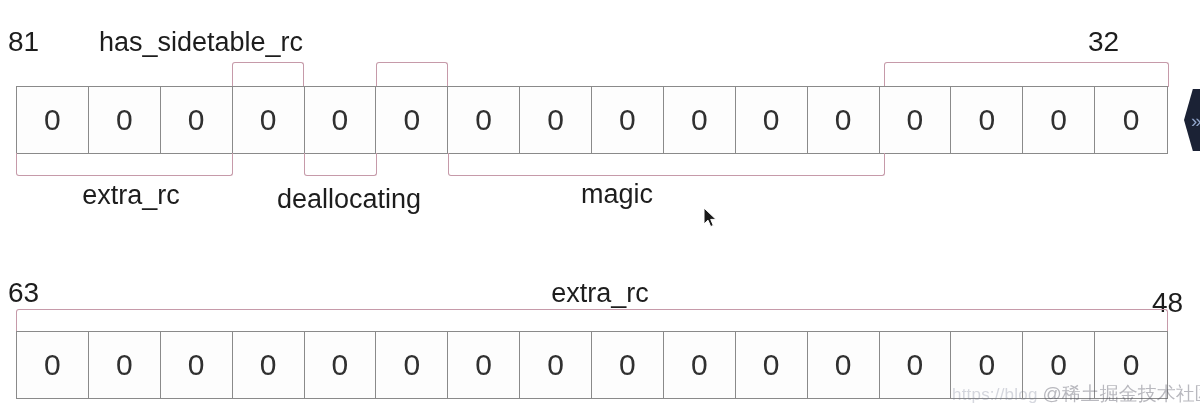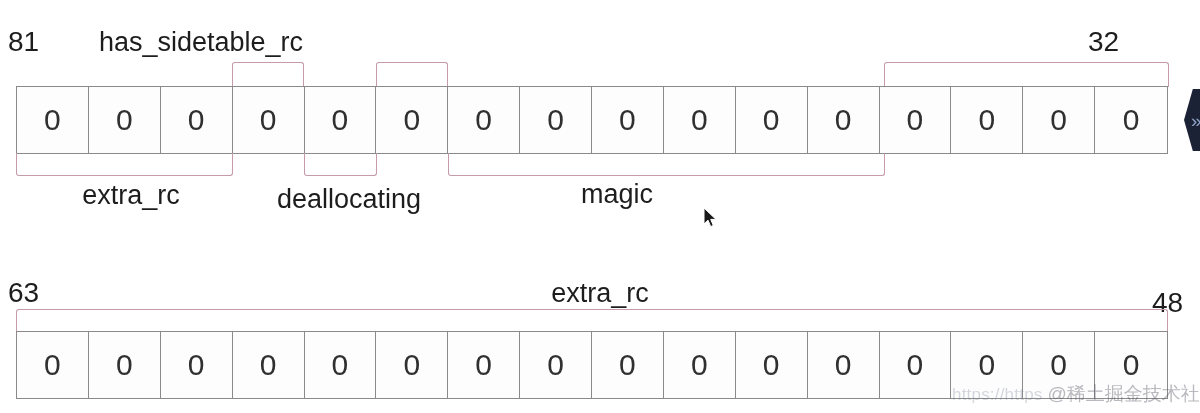--- a/index.html
+++ b/index.html
@@ -232,21 +232,21 @@
     <div class="cell">0</div>
     <div class="cell">0</div>
     <div class="cell">0</div>
     <div class="cell">0</div>
     <div class="cell">0</div>
   </div>
 
   <div id="badge-chevron">»</div>
 
   <div id="watermark">
-    <span class="wm-url">https://https</span>
+    <span class="wm-url">https://blog</span>
     <span class="wm-name">@稀土掘金技术社区</span>
   </div>
 
   <svg id="mouse-cursor" viewBox="0 0 16 22">
     <path d="M1 1 L1 17 L5 13.2 L7.7 19.6 L10.3 18.4 L7.7 12.4 L13 12.4 Z" fill="#1a1a1a" stroke="#ffffff" stroke-width="1"></path>
   </svg>
 
 </div>
 
 </body></html>

